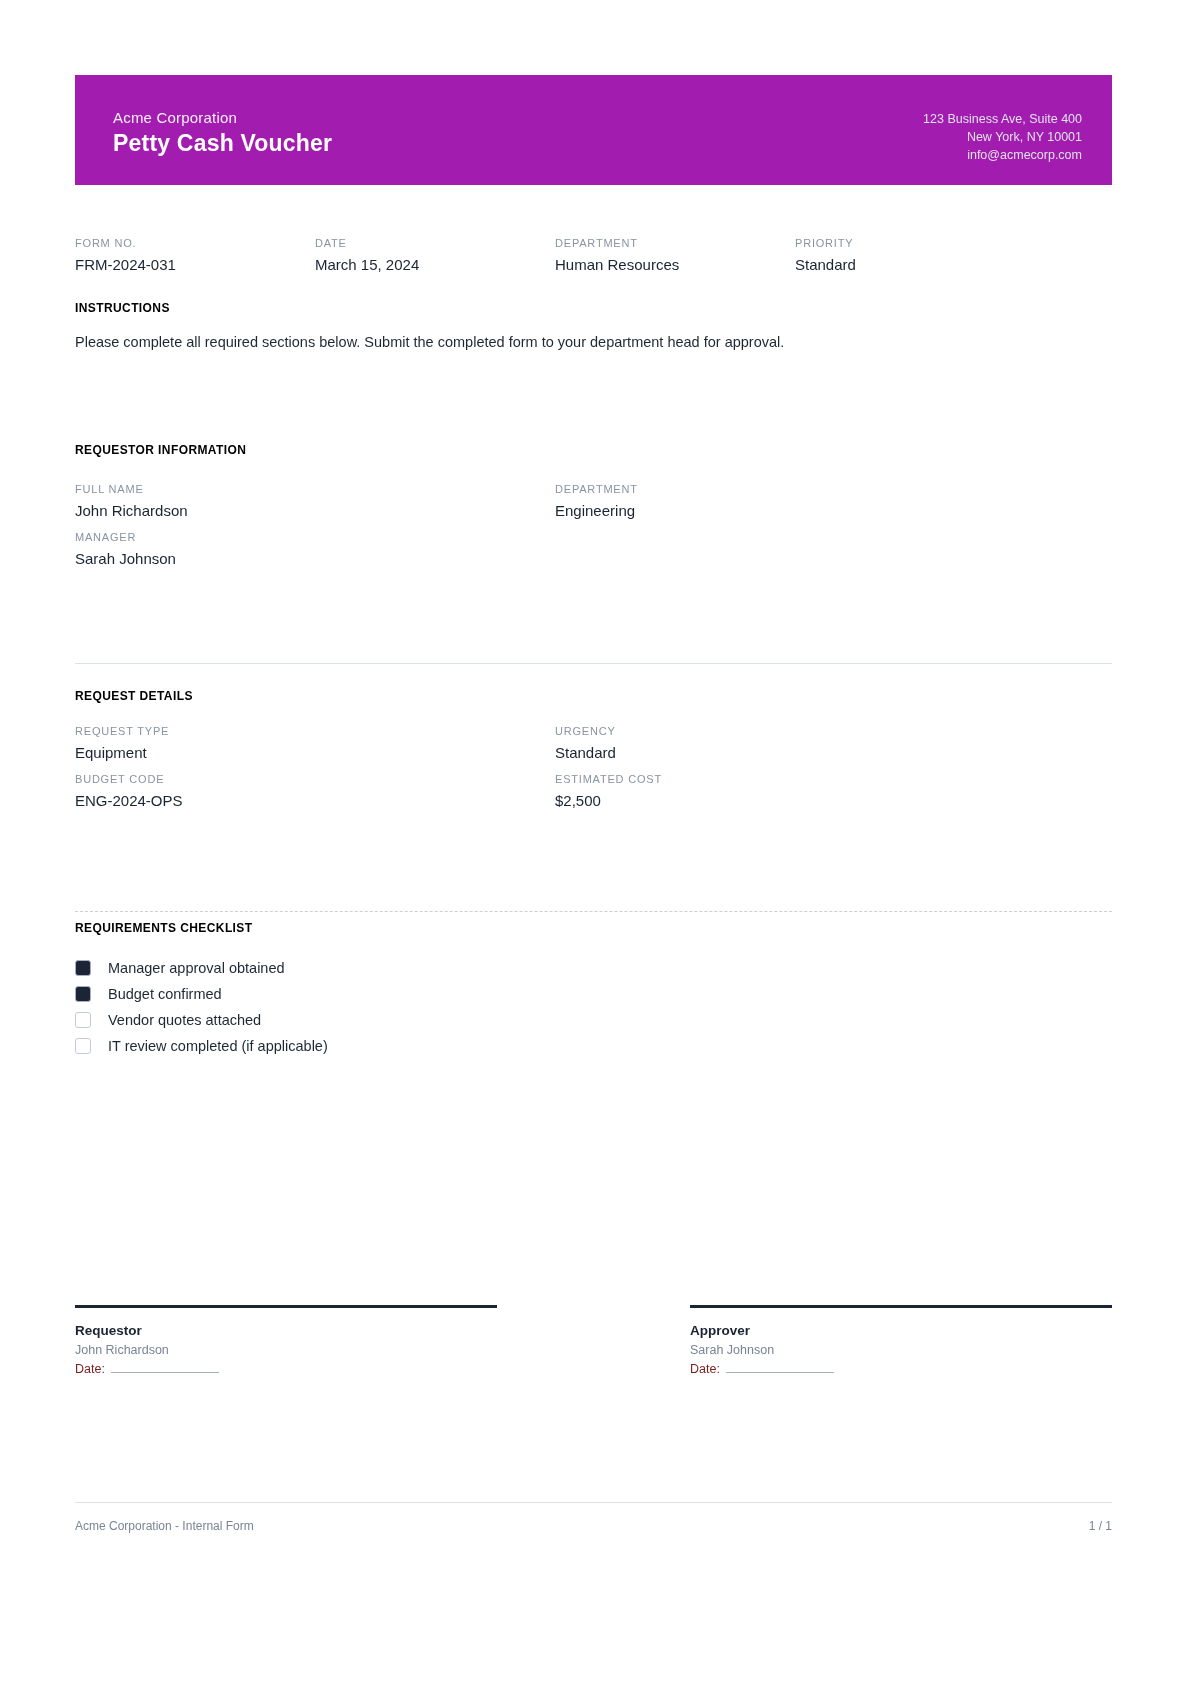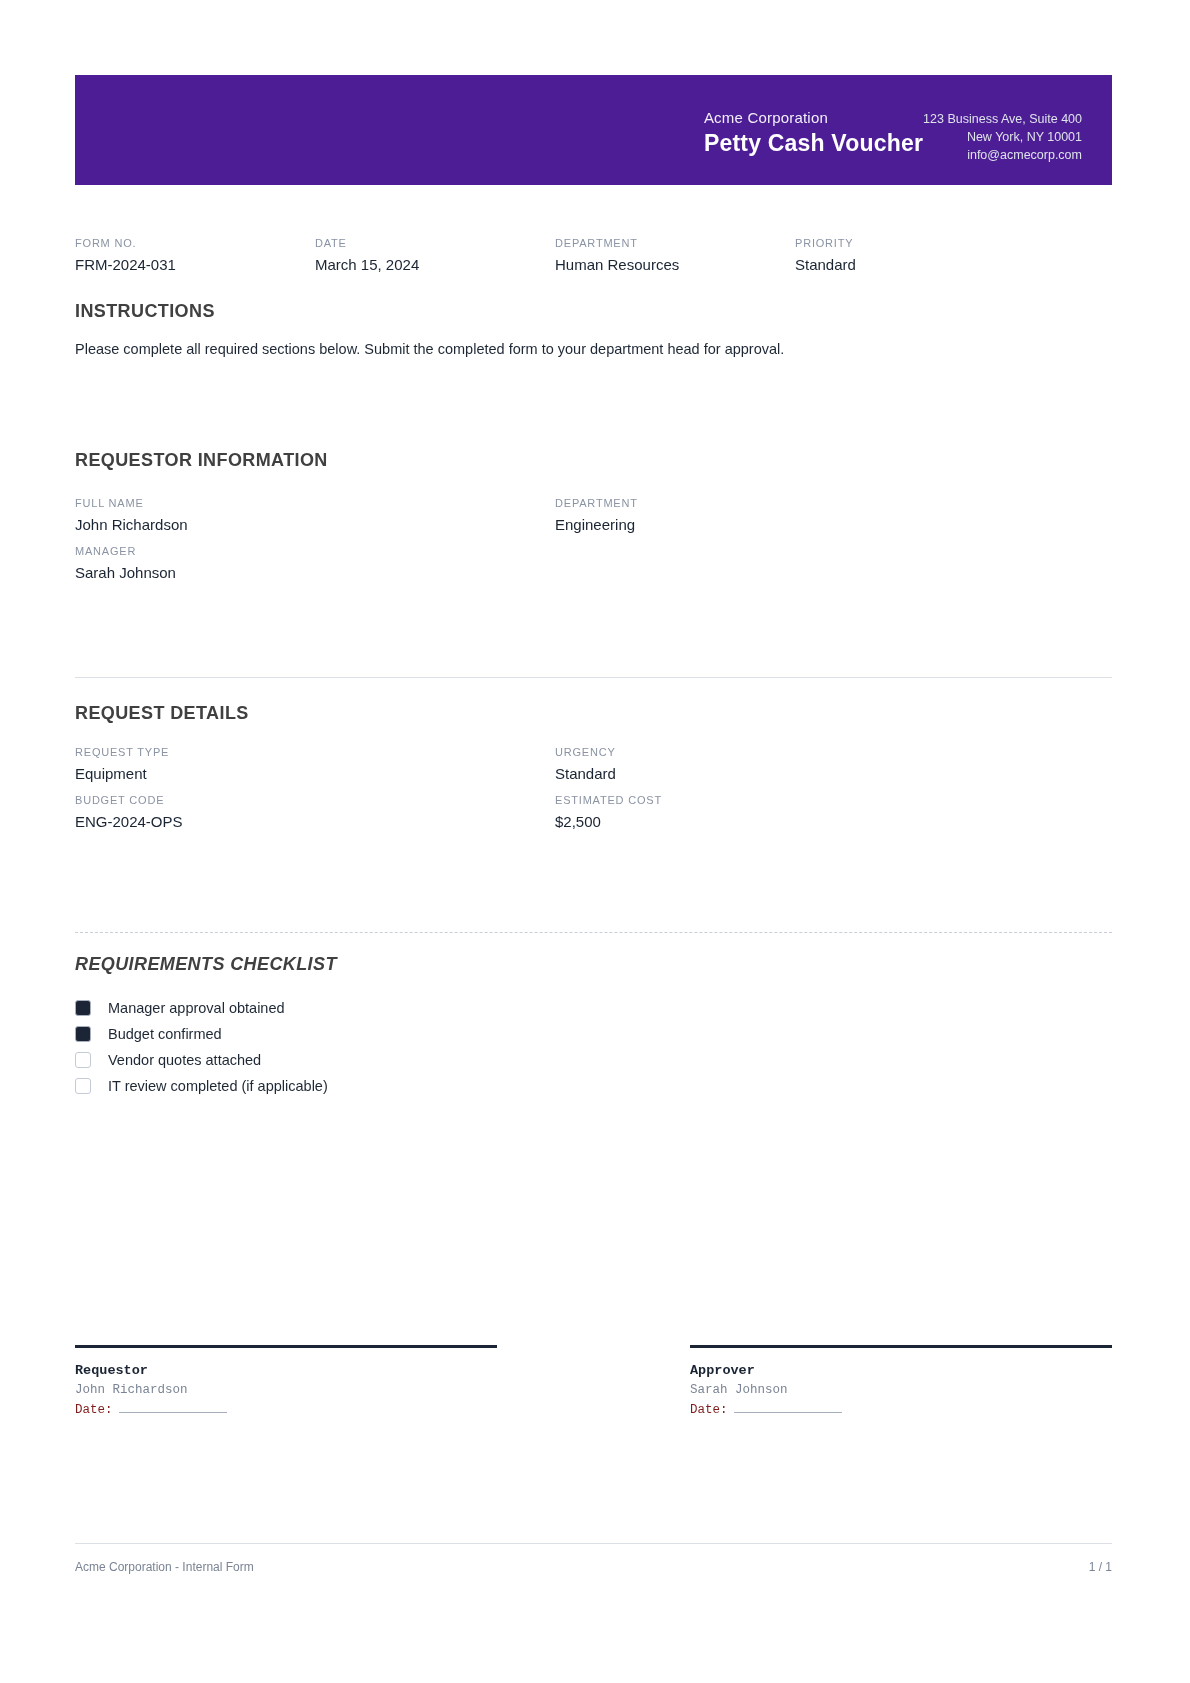--- a/index.html
+++ b/index.html
@@ -8,24 +8,24 @@
     width: 1190px; height: 1683px;
     font-family: "Liberation Sans", sans-serif;
     color: #1A2433;
     position: relative;
     overflow: hidden;
   }
   .page { padding: 75px 78px 0 75px; }
 
   
   .hdr {
-    background: #4c1d95;
+    background: #a21caf;
     height: 110px;
     display: flex;
-    justify-content: flex-end;
+    justify-content: space-between;
     align-items: flex-start;
     padding: 34px 30px 0 38px;
   }
   .company {
     color: rgba(255,255,255,0.93);
     font-size: 15px;
     letter-spacing: 0.2px;
   }
   .title {
     color: #ffffff;
@@ -54,28 +54,28 @@
 
   .meta {
     margin-top: 52px;
     display: grid;
     grid-template-columns: repeat(4, 240px);
   }
 
   
   h2.section {
     margin-top: 28px;
-    font-size: 18px;
+    font-size: 12px;
     font-weight: bold;
-    color: #404040;
+    color: #000000;
     letter-spacing: 0.4px;
   }
   h2.mt-lg { margin-top: 90px; }
   h2.mt-md { margin-top: 25px; }
-  h2.mt-sm { margin-top: 21px; font-style: italic; }
+  h2.mt-sm { margin-top: 9px; }
 
   .body-text {
     margin-top: 18px;
     font-size: 14.5px;
     color: #1E2835;
     line-height: 1.35;
   }
 
   .grid2 {
     margin-top: 26px;
@@ -114,21 +114,21 @@
     font-size: 14.5px;
     color: #1E2835;
   }
 
   
   .sig-row {
     margin-top: 246px;
     display: flex;
     justify-content: space-between;
   }
-  .sig-col { width: 422px; font-family: Liberation Mono, monospace; }
+  .sig-col { width: 422px; }
   .sig-line { height: 3px; background: #1B2535; }
   .sig-role {
     margin-top: 15px;
     font-size: 13.5px;
     font-weight: bold;
     color: #1A2433;
   }
   .sig-name {
     margin-top: 5px;
     font-size: 12.5px;

